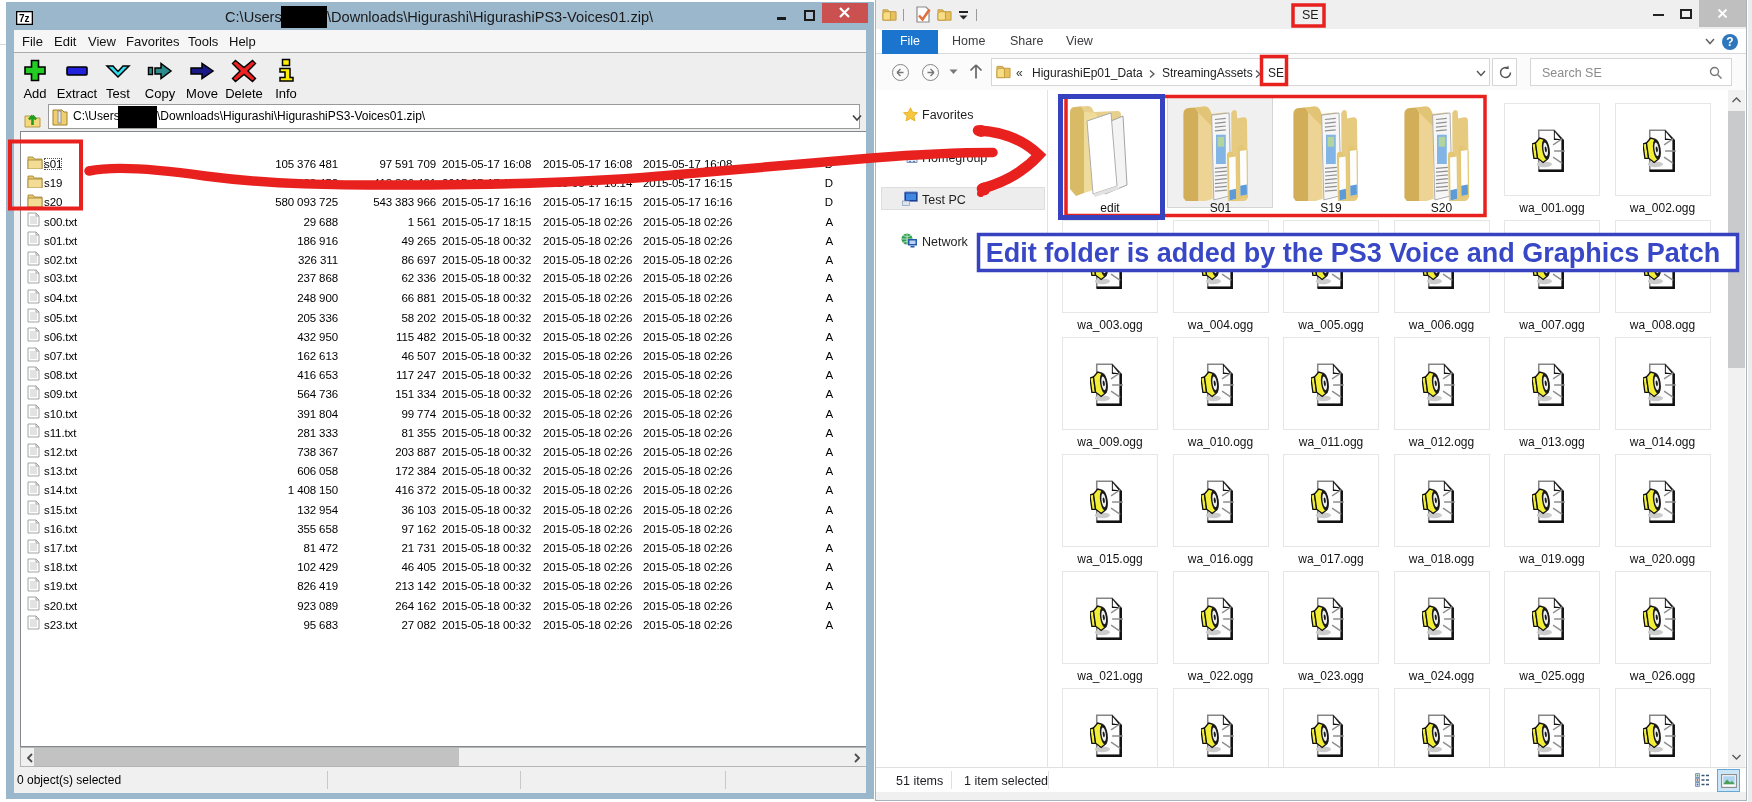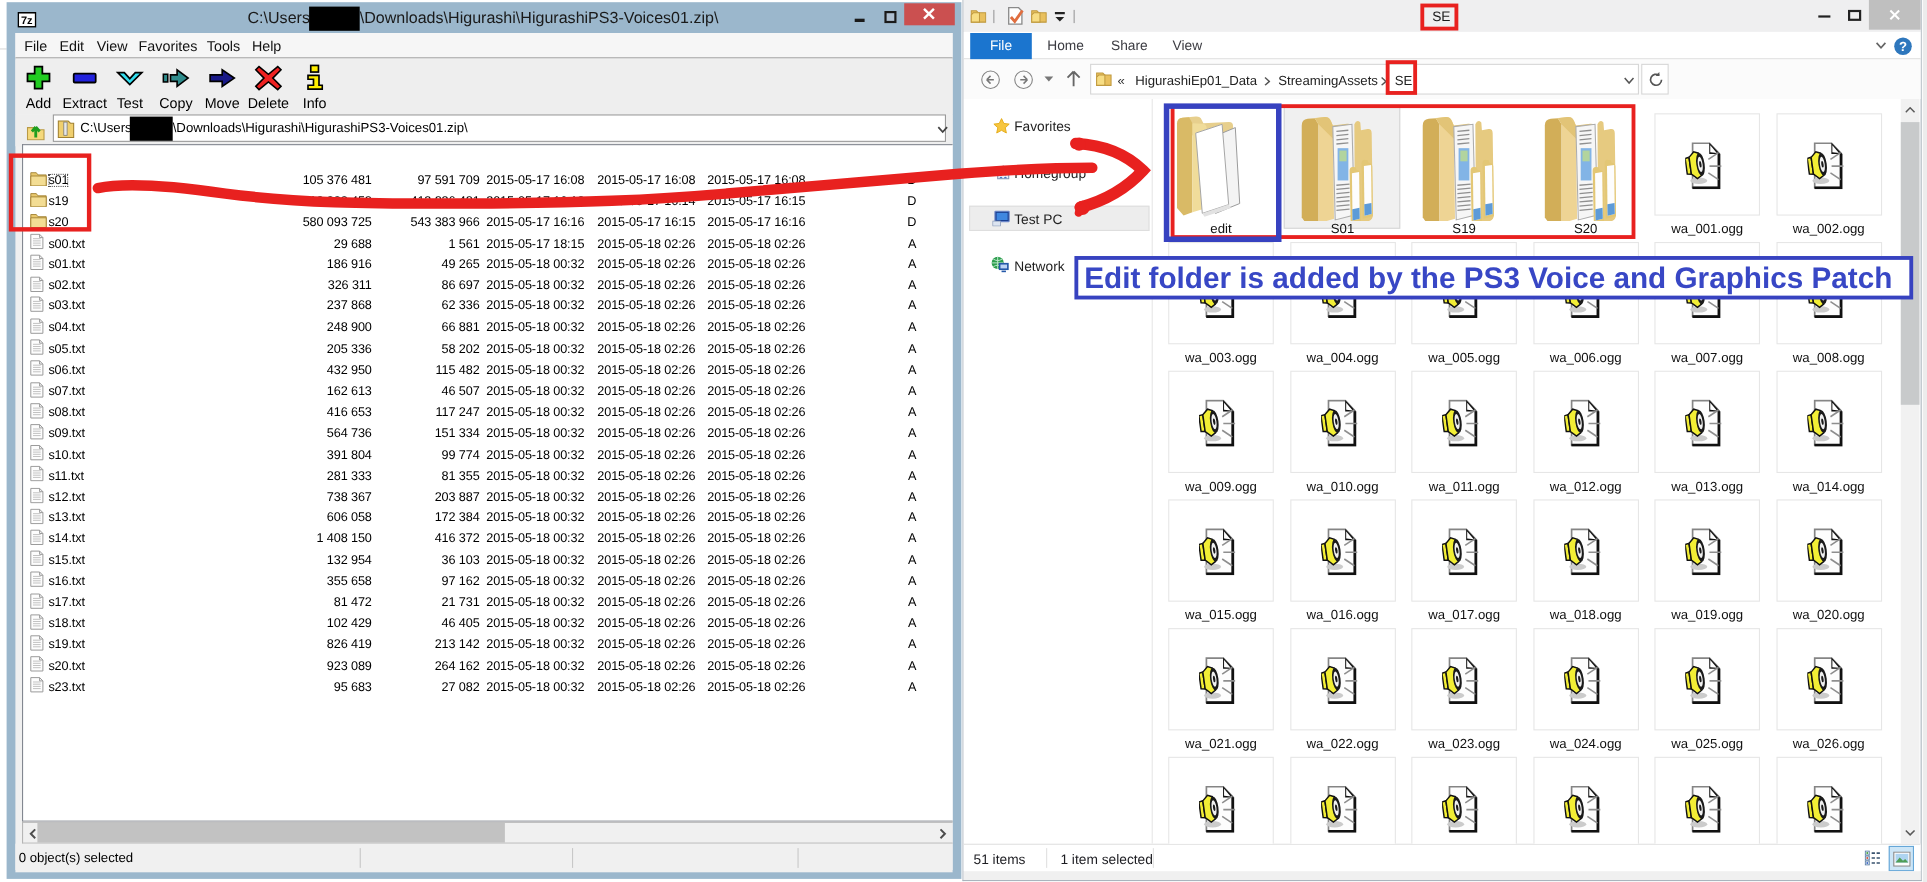--- a/index.html
+++ b/index.html
@@ -606,20 +606,27 @@
 <svg class="abs" style="left:484px;top:11px" width="10" height="7" viewBox="0 0 10 7">
           <path d="M1 1 L5 5.5 L9 1" stroke="#555" stroke-width="1.4" fill="none"></path>
         </svg>
 </div>
 <div class="refbox">
         <svg class="abs" style="left:5px;top:6px" width="15" height="15" viewBox="0 0 15 15">
           <path d="M12.5 7.5 a5 5 0 1 1 -2 -4" stroke="#555" stroke-width="1.5" fill="none"></path>
           <path d="M10.5 0.5 v3.5 h-3.5 Z" fill="#555"></path>
         </svg>
       </div>
+<div class="sbox">
+        <span class="abs" style="left:11px;top:7px">Search SE</span>
+        <svg class="abs" style="left:178px;top:7px" width="14" height="14" viewBox="0 0 14 14">
+          <circle cx="5.5" cy="5.5" r="4" stroke="#777" stroke-width="1.4" fill="none"></circle>
+          <path d="M8.5 8.5 L12.5 12.5" stroke="#777" stroke-width="1.4"></path>
+        </svg>
+      </div>
 </div>
 <div class="sidebar">
 <svg class="abs" style="left:27px;top:17px" width="15" height="15" viewBox="0 0 15 15">
         <path d="M7.5 0.8 L9.6 5.2 L14.5 5.8 L10.9 9.1 L11.9 13.9 L7.5 11.5 L3.1 13.9 L4.1 9.1 L0.5 5.8 L5.4 5.2 Z" fill="#f7c63f" stroke="#e3a812" stroke-width="0.8"></path>
       </svg>
 <span class="snode" style="top:18px">Favorites</span>
 <svg class="abs" style="left:28px;top:59px" width="16" height="15" viewBox="0 0 16 15">
         <path d="M1 8.5 L8 2 L15 8.5 L13 8.5 L13 13.5 L3 13.5 L3 8.5 Z" fill="#e8eef8" stroke="#8296b5" stroke-width="1"></path>
         <circle cx="6" cy="9" r="1.6" fill="#4a79c4"></circle>
         <circle cx="10" cy="9" r="1.6" fill="#58a85e"></circle>
@@ -688,21 +695,21 @@
 <div class="vscroll">
       <svg class="abs" style="left:4px;top:7px" width="9" height="6" viewBox="0 0 9 6">
         <path d="M0.5 5 L4.5 1 L8.5 5" stroke="#5a5a5a" stroke-width="1.4" fill="none"></path>
       </svg>
       <div class="vthumb"></div>
       <svg class="abs" style="left:4px;top:664px" width="9" height="6" viewBox="0 0 9 6">
         <path d="M0.5 1 L4.5 5 L8.5 1" stroke="#5a5a5a" stroke-width="1.4" fill="none"></path>
       </svg>
     </div>
 <div class="estatus">
-      <span class="abs" style="left:9px;top:6px">51 items</span>
+      <span class="abs" style="left:20px;top:6px">51 items</span>
       <div class="abs" style="left:75px;top:3px;width:1px;height:18px;background:#e0e0e0"></div>
       <span class="abs" style="left:88px;top:6px">1 item selected</span>
       <div class="abs" style="left:172px;top:3px;width:1px;height:18px;background:#e0e0e0"></div>
       <svg class="abs" style="left:819px;top:5px" width="15" height="14" viewBox="0 0 15 14">
         <rect x="0.7" y="0.7" width="3.6" height="3.6" fill="#fff" stroke="#5b7fa6" stroke-width="0.9"></rect>
         <circle cx="2.5" cy="2.5" r="0.9" fill="#3f9e3f"></circle>
         <rect x="0.7" y="5.2" width="3.6" height="3.6" fill="#fff" stroke="#5b7fa6" stroke-width="0.9"></rect>
         <circle cx="2.5" cy="7" r="0.9" fill="#d04a3a"></circle>
         <rect x="0.7" y="9.7" width="3.6" height="3.6" fill="#fff" stroke="#5b7fa6" stroke-width="0.9"></rect>
         <circle cx="2.5" cy="11.5" r="0.9" fill="#3a66c4"></circle>

